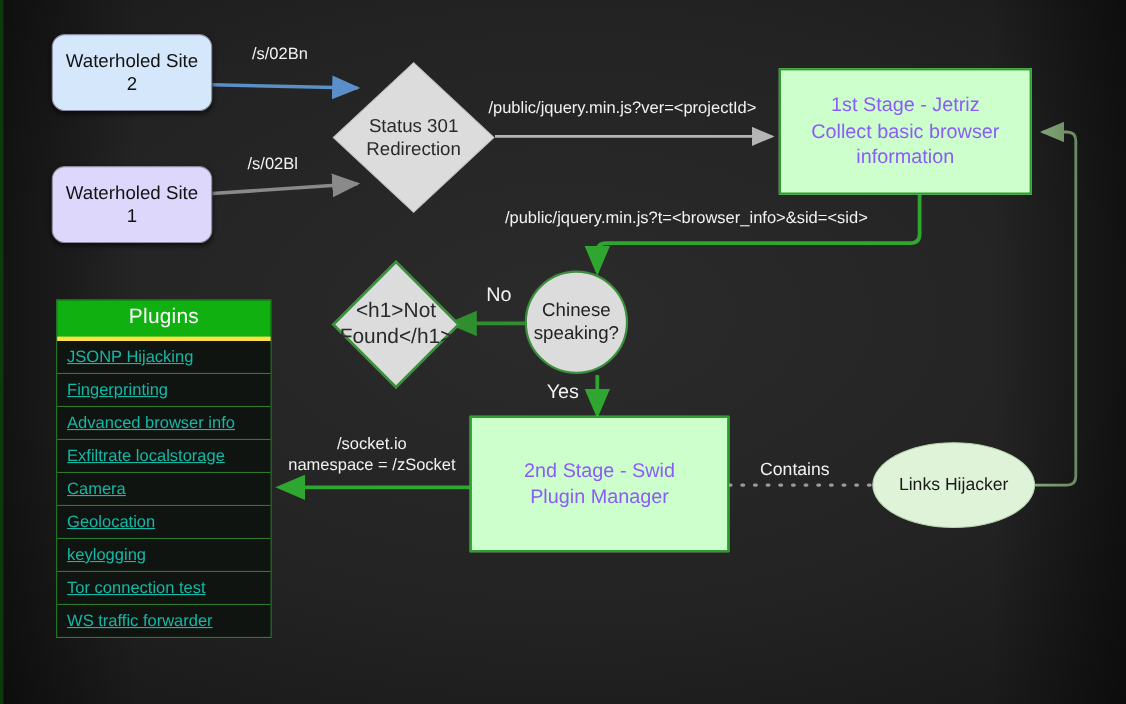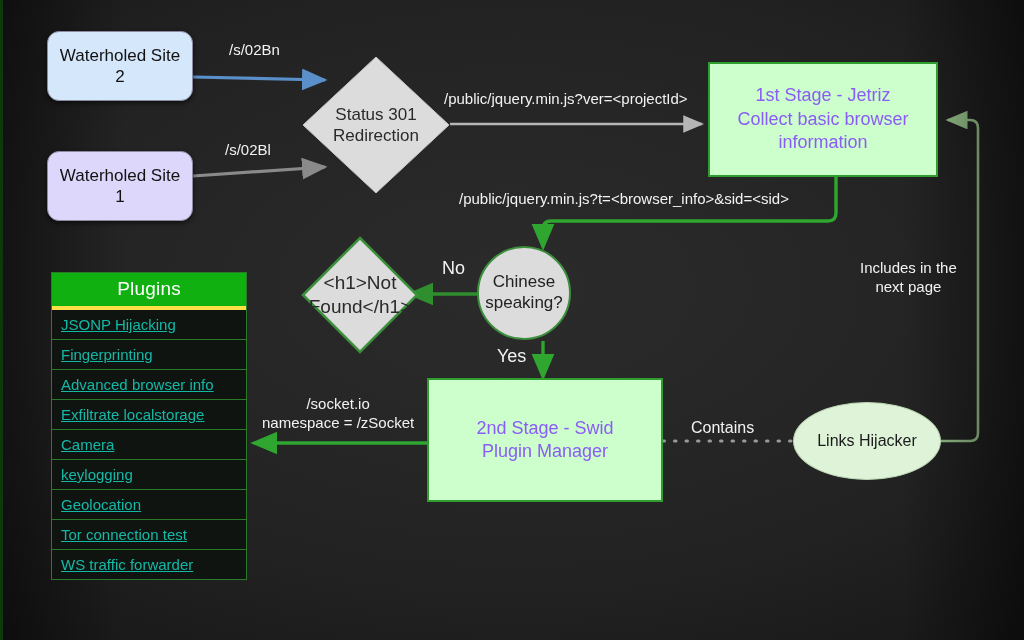--- a/index.html
+++ b/index.html
@@ -237,22 +237,22 @@
     <span>Links Hijacker</span>
   </div>
 
   <div class="plugins" style="left:48px; top:272px; width:196px;">
     <div class="plugins-header">Plugins</div>
     <div class="plugin-row">JSONP Hijacking</div>
     <div class="plugin-row">Fingerprinting</div>
     <div class="plugin-row">Advanced browser info</div>
     <div class="plugin-row">Exfiltrate localstorage</div>
     <div class="plugin-row">Camera</div>
+    <div class="plugin-row">Geolocation</div>
     <div class="plugin-row">keylogging</div>
-    <div class="plugin-row">Geolocation</div>
     <div class="plugin-row">Tor connection test</div>
     <div class="plugin-row">WS traffic forwarder</div>
   </div>
 
   <div class="edge-label" style="left: 226px; top: 41px; white-space: pre;">/s/02Bn</div>
 
   <div class="edge-label" style="left: 222px; top: 141px; white-space: pre;">/s/02Bl</div>
 
   <div class="edge-label" style="left: 441px; top: 90px; white-space: pre;">/public/jquery.min.js?ver=&lt;projectId&gt;</div>
 
@@ -260,16 +260,14 @@
 
   <div class="edge-label" style="left: 439px; top: 257px; font-size: 18px; white-space: pre;">No</div>
 
   <div class="edge-label" style="left: 494px; top: 345px; font-size: 18px; white-space: pre;">Yes</div>
 
   <div class="edge-label" style="left: 259px; top: 395px; white-space: pre;" style2="">/socket.io
 namespace = /zSocket</div>
 
   <div class="edge-label" style="left: 688px; top: 418px; font-size: 16px; white-space: pre;">Contains</div>
 
-  <div class="edge-label" style="left: 857px; top: 259px; white-space: pre;">Includes in the
-next page</div>
 
 </div>
 
 </body></html>

